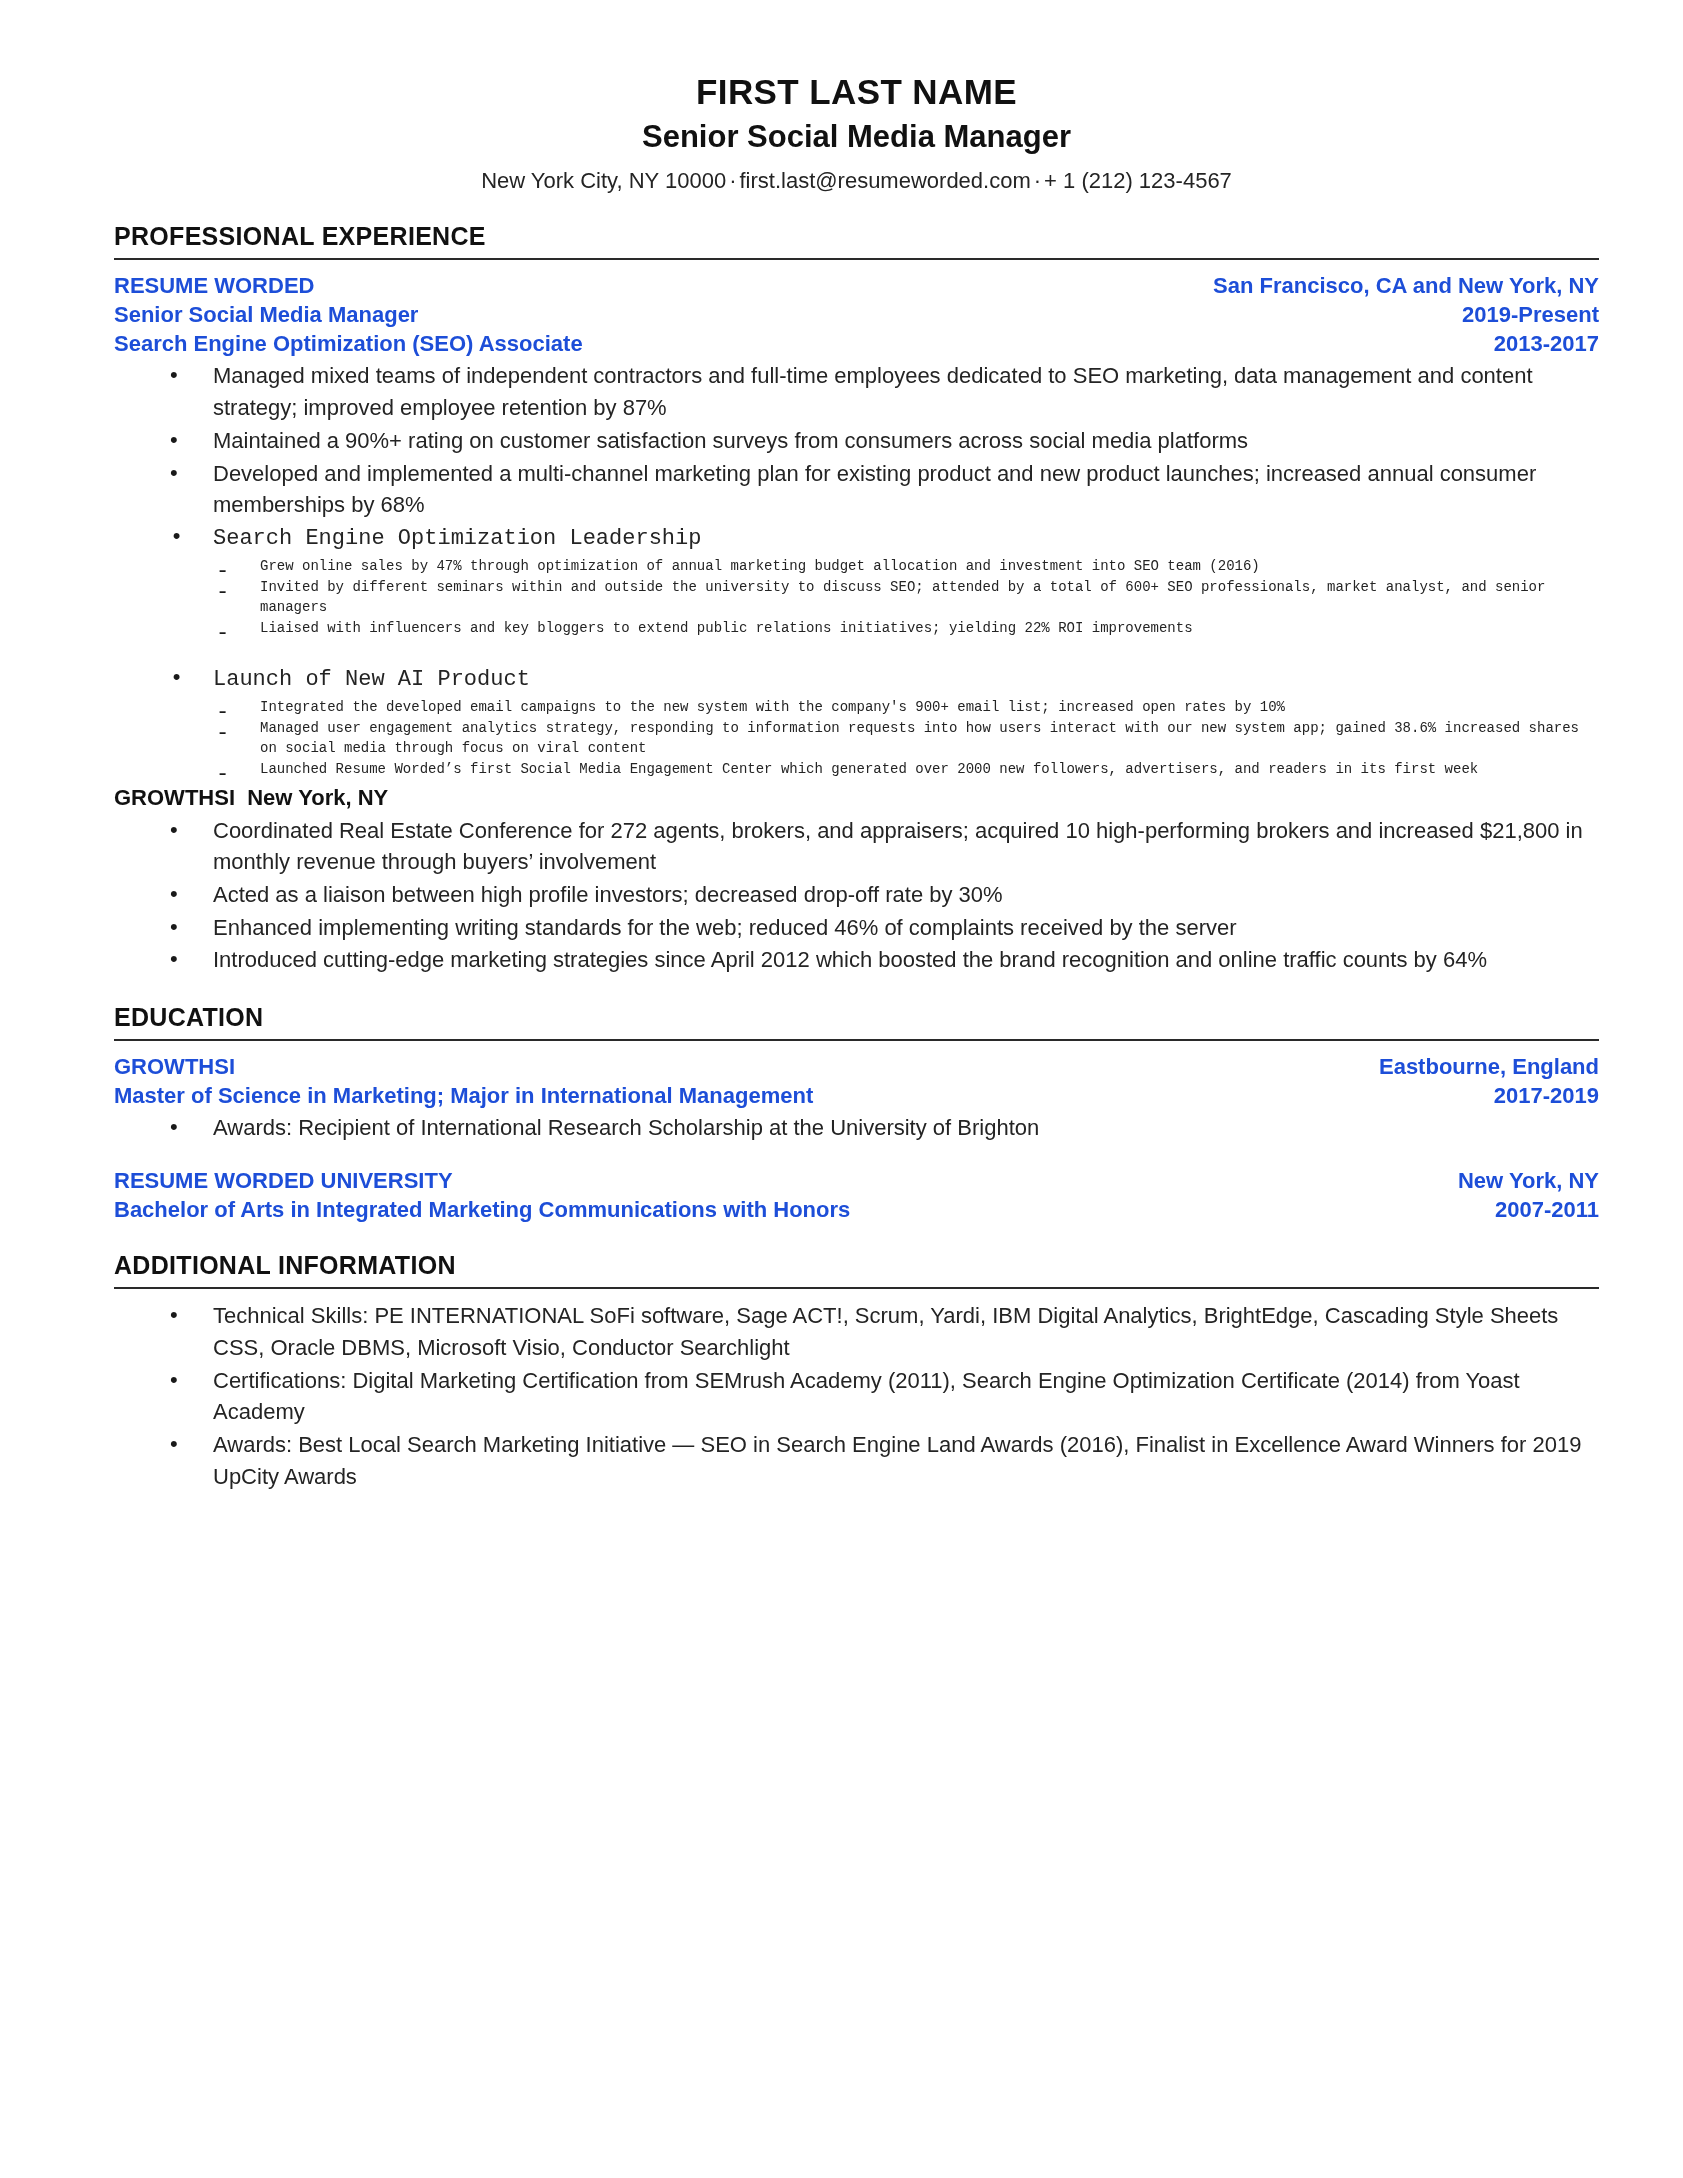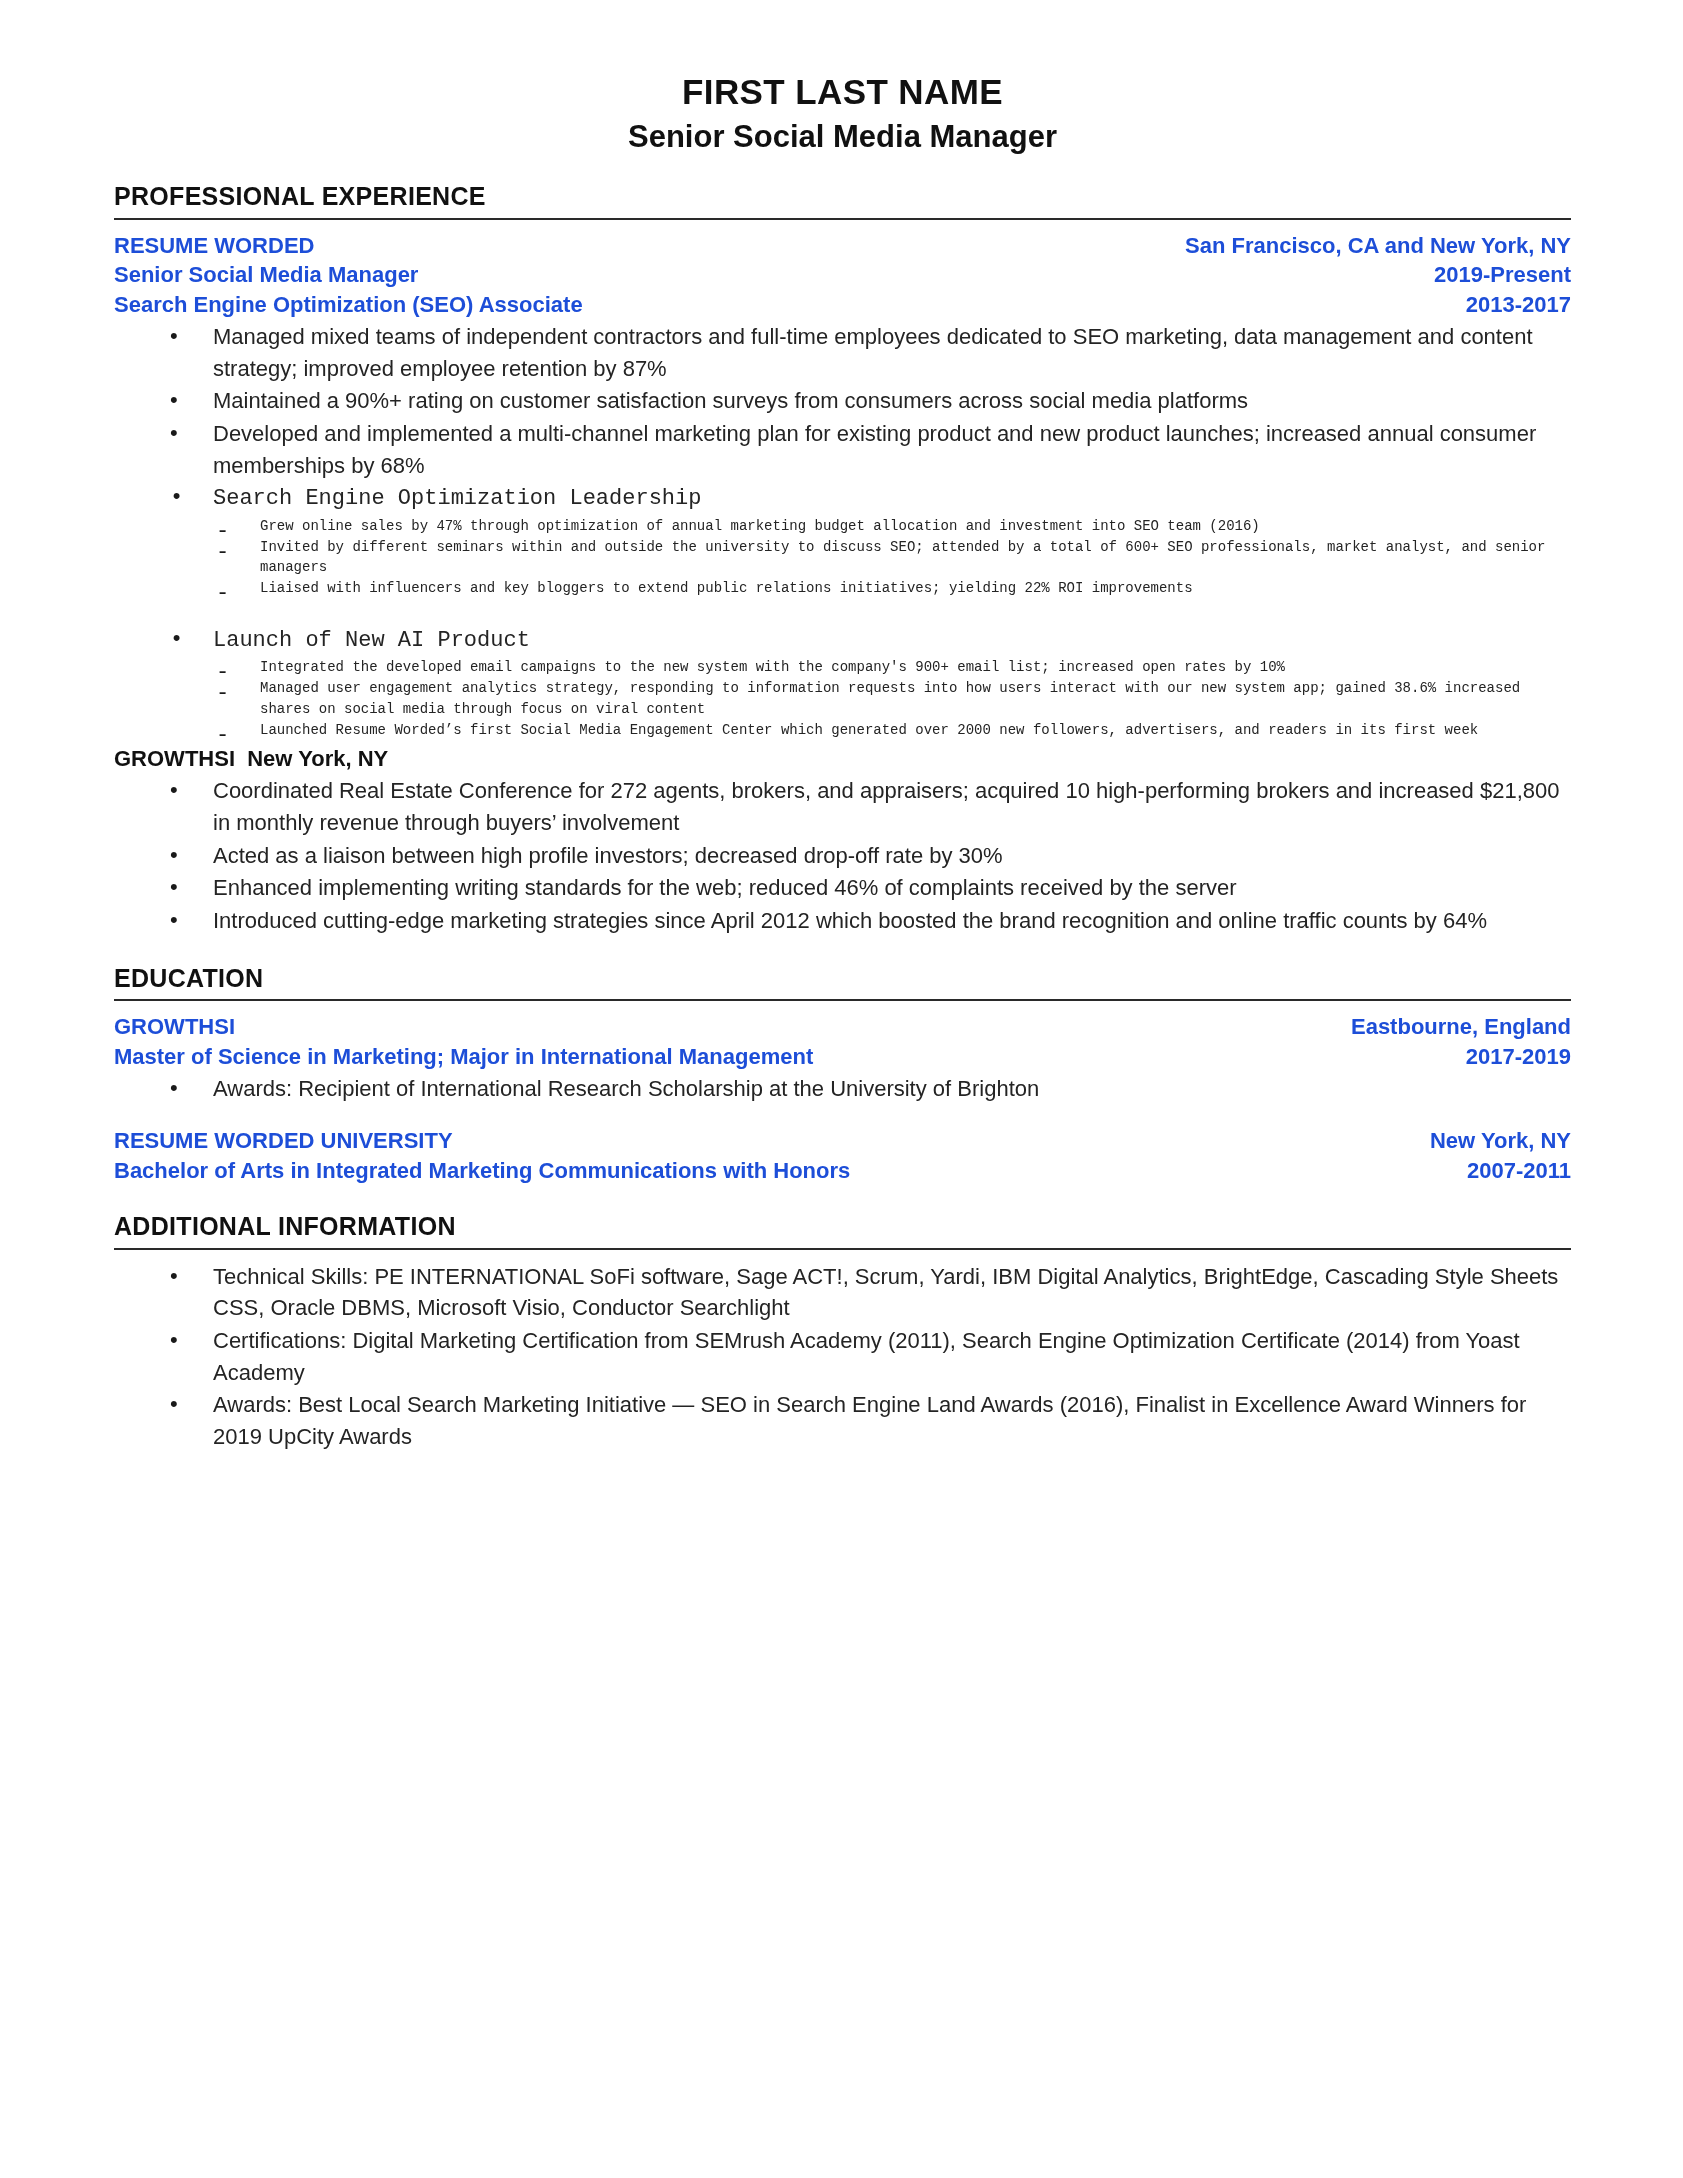--- a/index.html
+++ b/index.html
@@ -11,21 +11,21 @@
     width: 1683px;
     height: 2178px;
     font-family: "Liberation Sans", sans-serif;
     color: #1a1a1a;
     -webkit-font-smoothing: antialiased;
   }
   .page {
     box-sizing: border-box;
     width: 1683px;
     height: 2178px;
-    padding: 71px 112px 40px 114px;
+    padding: 71px 84px 40px 114px;
     background: #ffffff;
     position: relative;
   }
 
   
   .hdr { text-align: center; }
   .hdr-name {
     font-size: 35px;
     font-weight: bold;
     letter-spacing: 0.4px;
@@ -147,20 +147,23 @@
   .gap-md { height: 18px; }
 </style>
 </head>
 <body>
 
 <div class="page">
 
   <div class="hdr">
     <div class="hdr-name">FIRST LAST NAME</div>
     <div class="hdr-title">Senior Social Media Manager</div>
+    <div class="hdr-contact">
+      <span>New York City, NY 10000</span><span class="sep">·</span><span>first.last@resumeworded.com</span><span class="sep">·</span><span>+ 1 (212) 123-4567</span>
+    </div>
   </div>
 
   <div class="section">
     <div class="section-title">PROFESSIONAL EXPERIENCE</div>
     <hr class="section-rule">
 
     <div class="entry">
       <div class="entry-row">
         <span class="left">RESUME WORDED</span>
         <span class="right">San Francisco, CA and New York, NY</span>

